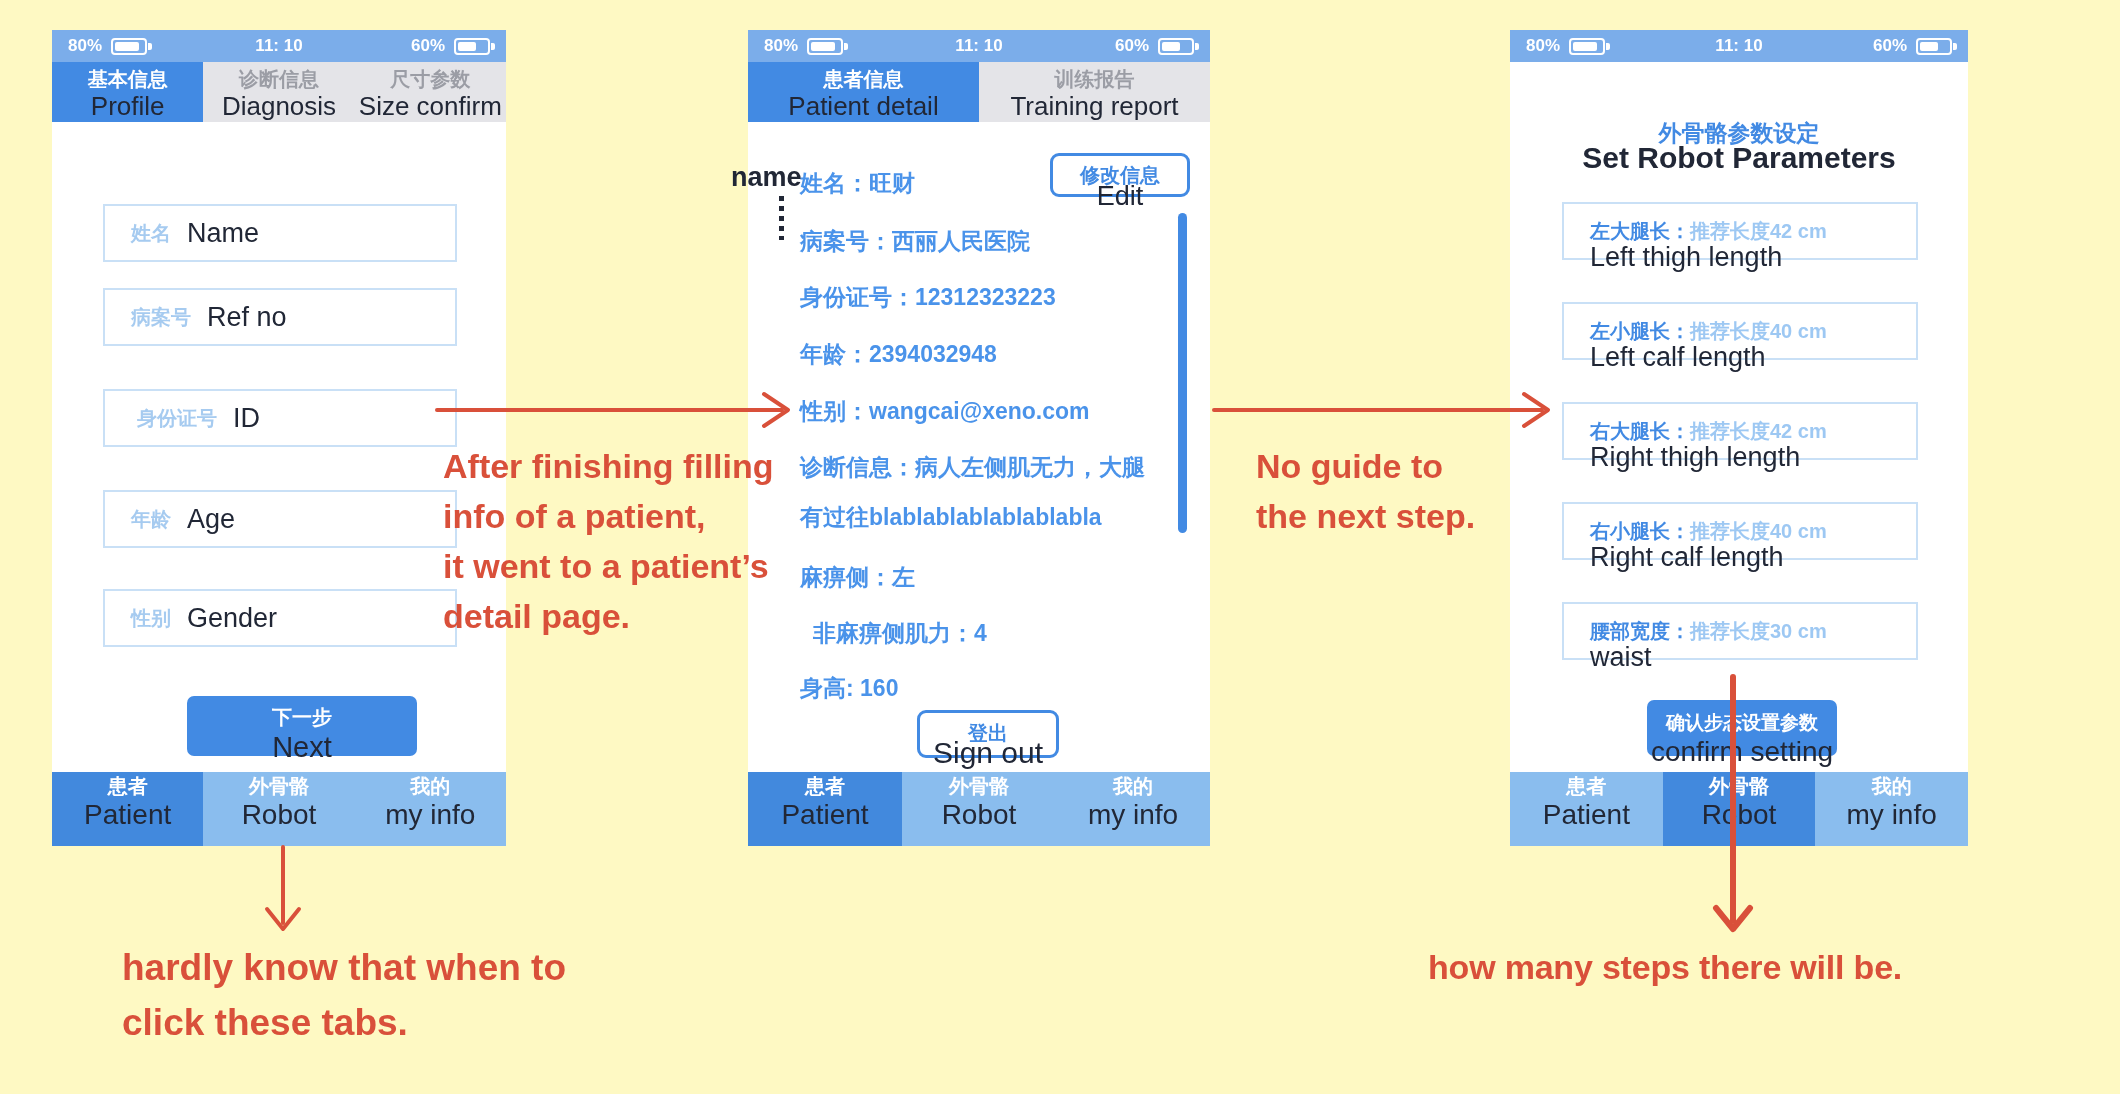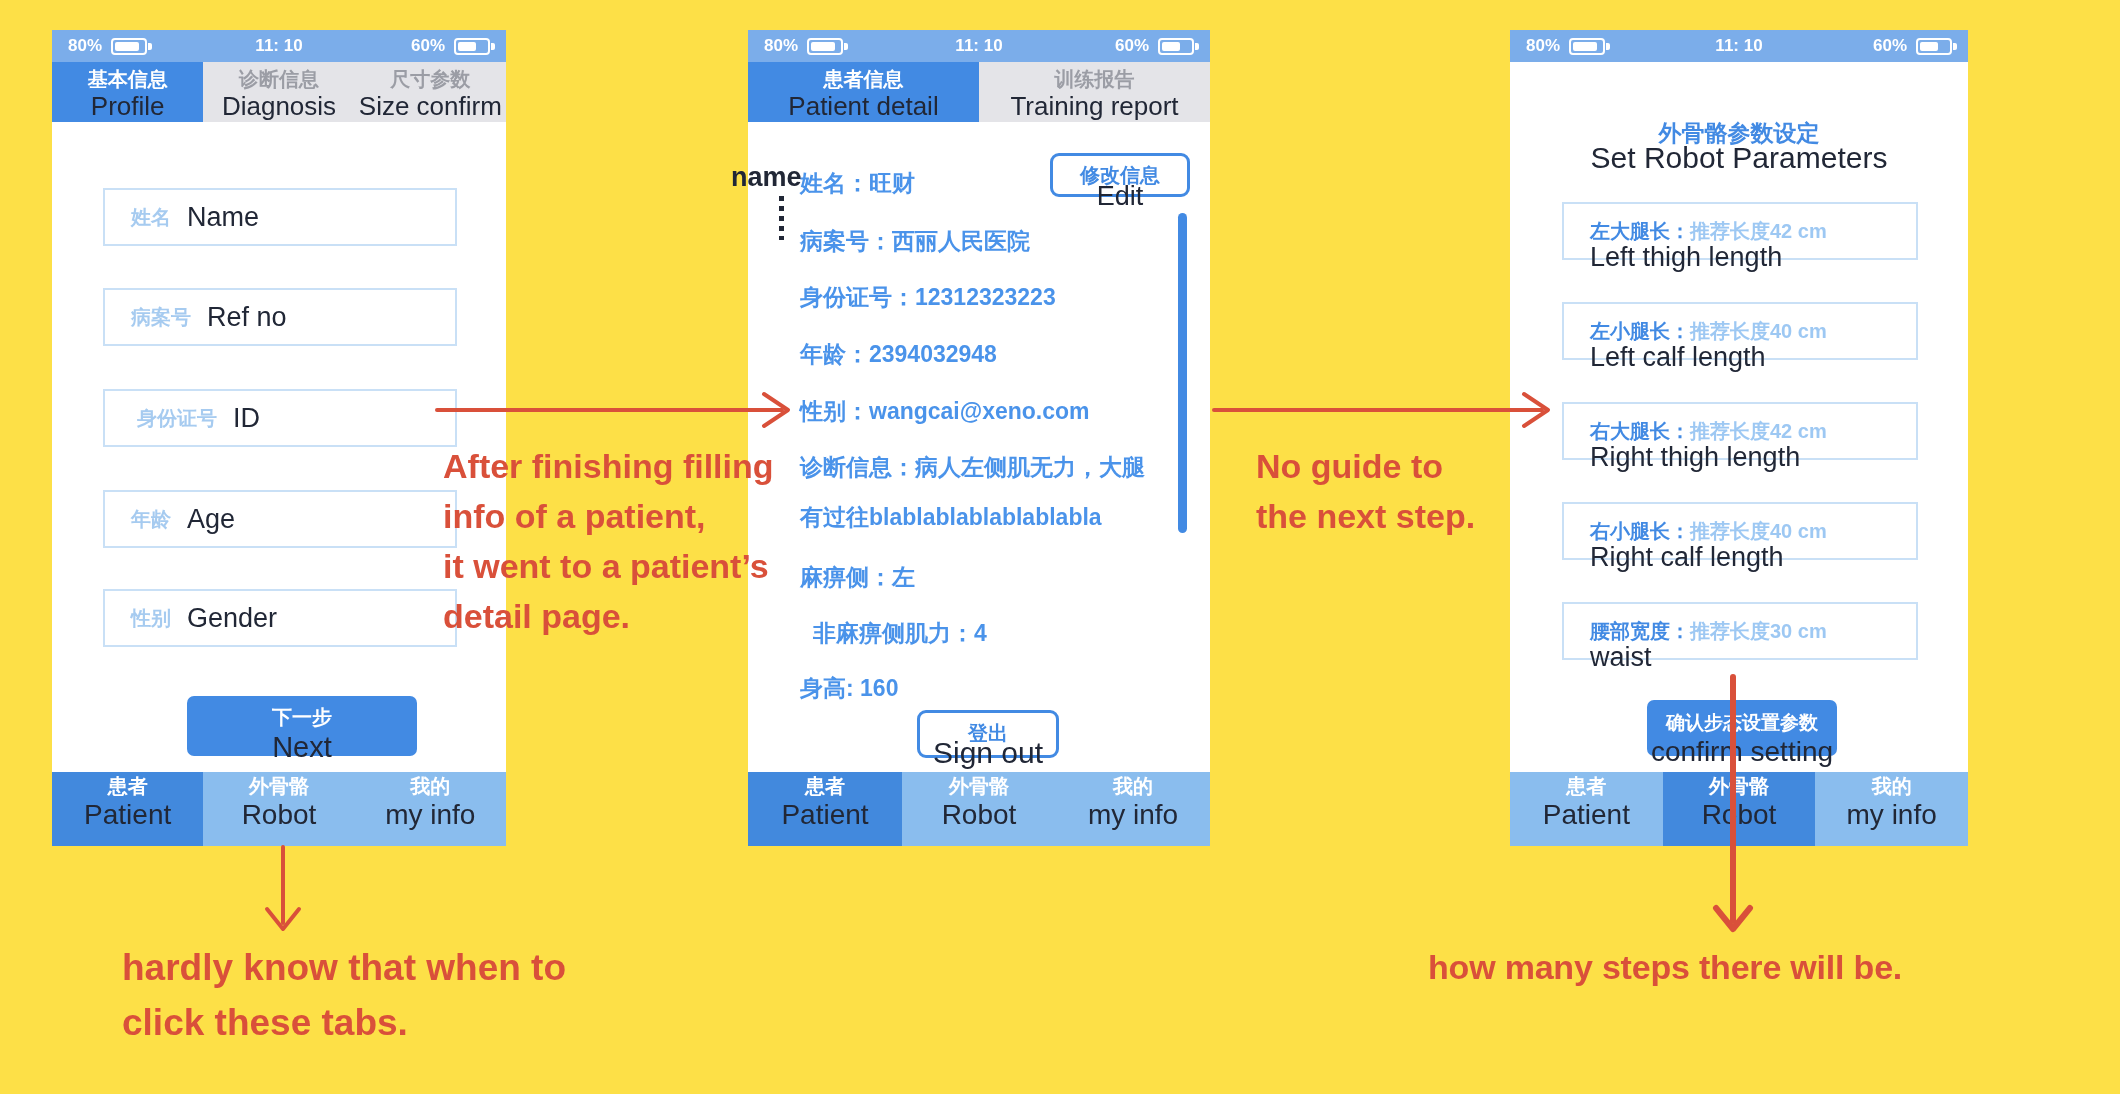--- a/index.html
+++ b/index.html
@@ -10,21 +10,21 @@
     --annotation-red:#d9503a;
     --dark-text:#212736;
     --detail-link-blue:#4a93ea;
     --field-border-blue:#c9e0f6;
     --field-label-blue:#a6cbf0;
     --rec-light-blue:#9dc8f3;
     --bottom-active-blue:#4289dd;
   }
   html,body{margin:0;padding:0;}
   .stage{
-    position:relative;width:2120px;height:1094px;background:#fde047;overflow:hidden;
+    position:relative;width:2120px;height:1094px;background:#fef9c3;overflow:hidden;
     font-family:"Liberation Sans","DejaVu Sans",sans-serif;color:var(--dark-text);
   }
   .phone{position:absolute;top:30px;height:816px;background:#fff;}
 
   
   .sbar{position:absolute;top:0;left:0;right:0;height:32px;background:var(--status-bar-blue);
     display:flex;align-items:center;justify-content:space-between;padding:0 16px;box-sizing:border-box;
     color:#fff;font-size:17px;font-weight:700;}
   .sb-g{display:flex;align-items:center;gap:9px;}
   .sb-time{position:absolute;left:50%;transform:translateX(-50%);}
@@ -70,21 +70,21 @@
   .btn-line{position:absolute;border:3px solid var(--accent-blue);border-radius:9px;background:#fff;text-align:center;box-sizing:border-box;overflow:visible;margin-left:9px;}
   .btn-line .zh{display:block;color:var(--accent-blue);font-size:20px;font-weight:700;}
   .btn-line .en{position:absolute;left:0;right:0;text-align:center;color:var(--dark-text);white-space:nowrap;}
 
   
   .d-row{position:absolute;left:52px;font-size:23px;font-weight:700;color:var(--detail-link-blue);white-space:nowrap;}
   .scrollbar{position:absolute;left:430px;top:183px;width:9px;height:320px;background:var(--accent-blue);border-radius:5px;}
 
   
   .p3-title-zh{position:absolute;left:0;right:0;top:88px;text-align:center;font-size:23px;font-weight:700;color:var(--accent-blue);}
-  .p3-title-en{position:absolute;left:0;right:0;top:111px;text-align:center;font-size:30px;color:var(--dark-text);}
+  .p3-title-en{position:absolute;left:0;right:0;top:111px;text-align:center;font-size:30px;color:var(--dark-text);font-weight:bold;}
 
   
   .red-note{position:absolute;color:var(--annotation-red);font-weight:700;}
   .red-note div{white-space:nowrap;}
   .note-a{left:443px;top:441px;font-size:34px;line-height:50px;}
   .note-b{left:1256px;top:441px;font-size:34px;line-height:50px;}
   .note-c{left:122px;top:940px;font-size:37px;line-height:55px;}
   .note-d{left:1428px;top:940px;font-size:34px;line-height:55px;font-weight:600;letter-spacing:-0.2px;}
 
   .name-label{position:absolute;left:731px;top:162px;font-size:27px;color:var(--dark-text);font-weight:600;}
@@ -122,21 +122,21 @@
       <div class="t-tab off">
         <span class="zh">诊断信息</span>
         <span class="en">Diagnosis</span>
       </div>
       <div class="t-tab off">
         <span class="zh">尺寸参数</span>
         <span class="en">Size confirm</span>
       </div>
     </div>
 
-    <div class="f-field" style="top:158px;">
+    <div class="f-field" style="top:174px;">
       <span class="zh">姓名</span>
       <span class="en">Name</span>
     </div>
     <div class="f-field" style="top:258px;">
       <span class="zh">病案号</span>
       <span class="en">Ref no</span>
     </div>
     <div class="f-field" style="top:359px;padding-left:32px;">
       <span class="zh">身份证号</span>
       <span class="en">ID</span>

